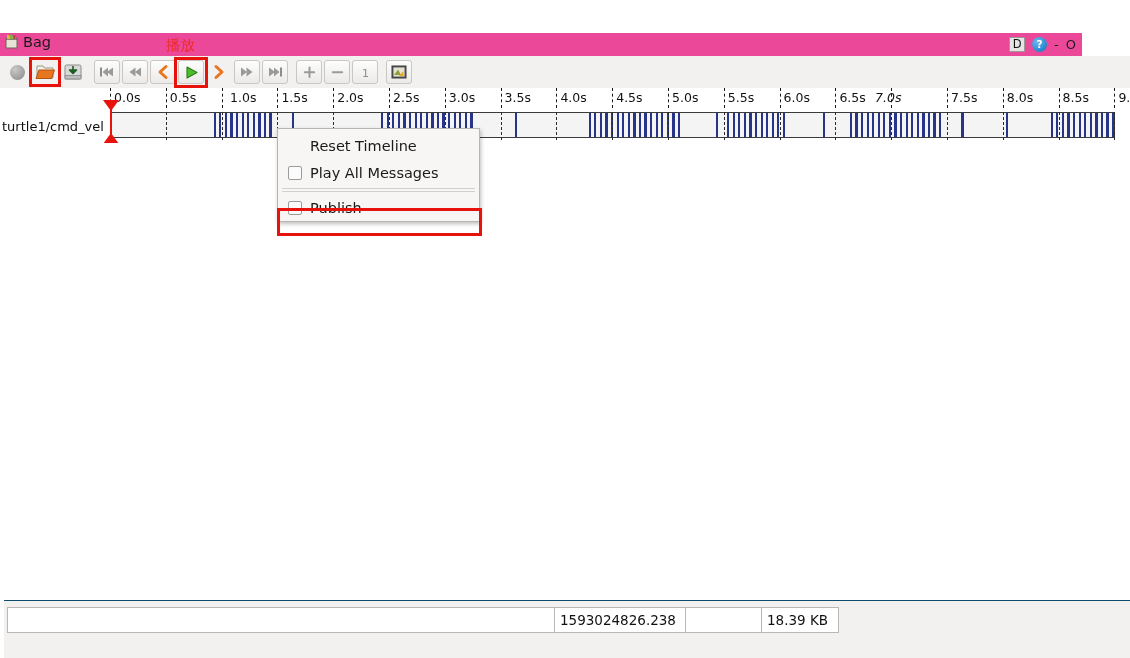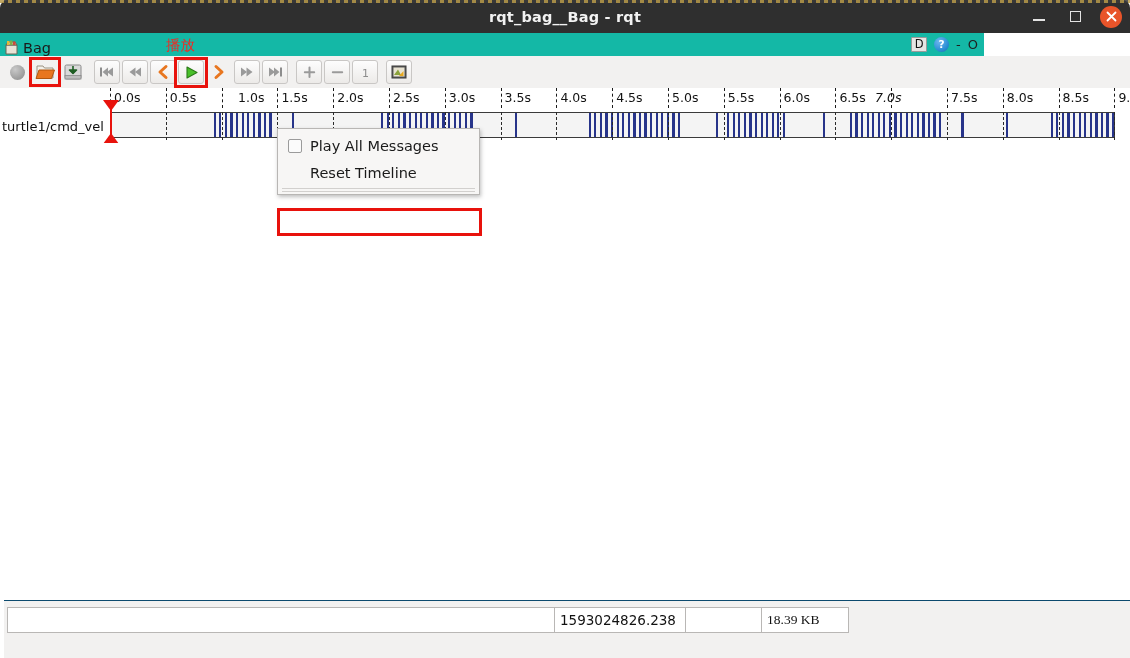--- a/index.html
+++ b/index.html
@@ -40,23 +40,23 @@
 
   
   .top-strip {
     position: absolute; left: 0; top: 0; width: 1130px; height: 3px;
     background: repeating-linear-gradient(90deg,#b89a4a 0 4px,#3a3a3a 4px 8px);
     opacity: .85;
   }
 
   
   .dock-header {
-    position: absolute; left: 0; top: 33px; width: 984px; height: 23px;
-    background: #14b8a6;
-    display: flex; align-items: flex-end;
+    position: absolute; left: 0; top: 33px; width: 1082px; height: 23px;
+    background: #ec4899;
+    display: flex; align-items: flex-start;
   }
   .dock-title { display:flex; align-items:center; gap: 3px; padding-left: 3px; }
   .bag-icon { width: 17px; height: 17px; position: relative; display:block; }
   .dock-title-label { font-size: 14.5px; color: #1b1b1b; }
   .dock-btns {
     position: absolute; right: 6px; top: 0; height: 23px;
     display: flex; align-items: center; gap: 7px;
   }
   .dock-btn-d {
     font-size: 11.5px; color:#111; border: 1px solid #9a9a9a; background:#e6e5e4;
@@ -192,44 +192,27 @@
   .status-cell {
     border: 1px solid #b9b7b5; background: #ffffff; margin-right: -1px;
     display: flex; align-items: center; padding: 0 5px;
     font-size: 13.5px; color: #111; overflow: hidden; white-space: nowrap;
   }
   .cell-blank { width: 548px; }
   .cell-stamp { width: 132px; }
   .cell-date  { width: 186px; }
   .cell-elapsed { width: 122px; }
   .cell-spare { width: 77px; }
-  .cell-size  { width: 88px; font-family: Liberation Serif, serif; }
+  .cell-size  { width: 78px; }
 </style>
 </head>
 <body>
 
 <div class="app">
 
-  <div class="titlebar">
-    <div class="top-strip"></div>
-    <div class="titlebar-text">rqt_bag__Bag - rqt</div>
-    <div class="win-ctrls">
-      <div class="win-btn">
-          <span class="win-min-glyph"></span>
-        </div>
-      <div class="win-btn">
-          <span class="win-max-glyph"></span>
-        </div>
-      <div class="win-close">
-        <svg width="11" height="11" viewBox="0 0 11 11">
-            <path d="M1.5 1.5 L9.5 9.5 M9.5 1.5 L1.5 9.5" stroke="#ffffff" stroke-width="1.8" stroke-linecap="round"></path>
-          </svg>
-      </div>
-    </div>
-  </div>
 
   <div class="dock-header">
     <div class="dock-title">
       <span class="bag-icon">
         <svg width="17" height="17" viewBox="0 0 17 17">
           <path d="M3 6 L14 6 L14 15 L3 15 Z" fill="#e8e3d6" stroke="#6b6454" stroke-width="1"></path>
           <path d="M3 6 L5 3 L12 3 L14 6 Z" fill="#cfc8b6" stroke="#6b6454" stroke-width="1"></path>
           <rect x="4" y="2" width="2.5" height="4" fill="#e0b93a"></rect>
           <rect x="7" y="1.5" width="2.5" height="4.5" fill="#7fae4a"></rect>
           <rect x="10" y="2.5" width="2.5" height="3.5" fill="#cf4a3a"></rect>
@@ -379,21 +362,21 @@
   <div class="anno anno-play">播放</div>
   <div class="anno anno-import">导入文件</div>
 
   <div class="timeline-area">
     <div class="ruler" id="ruler">
         <div class="tick-line" style="left: 110px;"></div>
         <div class="tick-label" style="left: 110px;">0.0s</div>
         <div class="tick-line" style="left: 165.8px;"></div>
         <div class="tick-label" style="left: 165.8px;">0.5s</div>
         <div class="tick-line" style="left: 221.6px;"></div>
-        <div class="tick-label" style="left: 234px;">1.0s</div>
+        <div class="tick-label" style="left: 226px;">1.0s</div>
         <div class="tick-line" style="left: 277.4px;"></div>
         <div class="tick-label" style="left: 277.4px;">1.5s</div>
         <div class="tick-line" style="left: 333.2px;"></div>
         <div class="tick-label" style="left: 333.2px;">2.0s</div>
         <div class="tick-line" style="left: 389px;"></div>
         <div class="tick-label" style="left: 389px;">2.5s</div>
         <div class="tick-line" style="left: 444.8px;"></div>
         <div class="tick-label" style="left: 444.8px;">3.0s</div>
         <div class="tick-line" style="left: 500.6px;"></div>
         <div class="tick-label" style="left: 500.6px;">3.5s</div>
@@ -536,29 +519,33 @@
       <div class="track-dash" style="left: 1058.6px;"></div>
       <div class="track-dash" style="left: 1114.4px;"></div>
     </div>
   <div class="playhead-line"></div>
   <div class="playhead-tri-top"></div>
   <div class="playhead-tri-bot"></div>
 
   <div class="canvas"></div>
 
   <div class="ctxmenu">
+    <div class="ctx-item ctx-indent">
+      <span>Reset Timeline</span>
+    </div>
     <div class="ctx-item">
       <span class="ctx-check"></span>
       <span>Play All Messages</span>
     </div>
-    <div class="ctx-item ctx-indent">
-      <span>Reset Timeline</span>
-    </div>
     <div class="ctx-sep"></div>
     <div class="ctx-sep"></div>
+    <div class="ctx-item">
+      <span class="ctx-check"></span>
+      <span>Publish</span>
+    </div>
   </div>
   <div class="ctx-hl"></div>
 
 
   <div class="bottombar">
     <div class="status-row">
       <div class="status-cell cell-blank"></div>
       <div class="status-cell cell-stamp">1593024826.238</div>
       <div class="status-cell cell-spare"></div>
       <div class="status-cell cell-size">18.39 KB</div>

